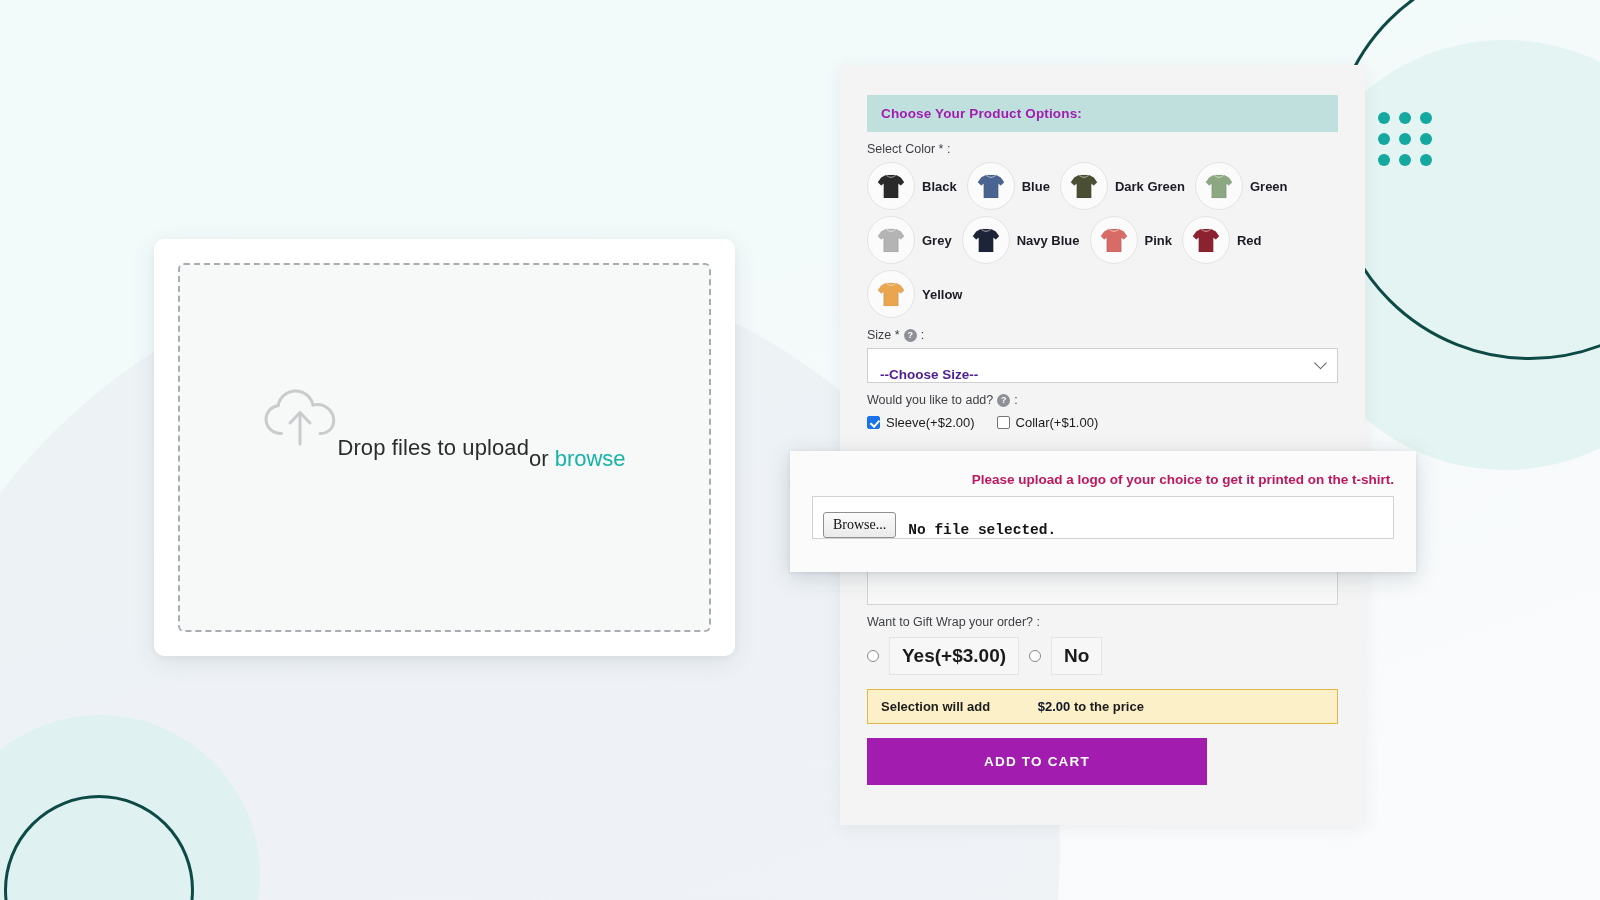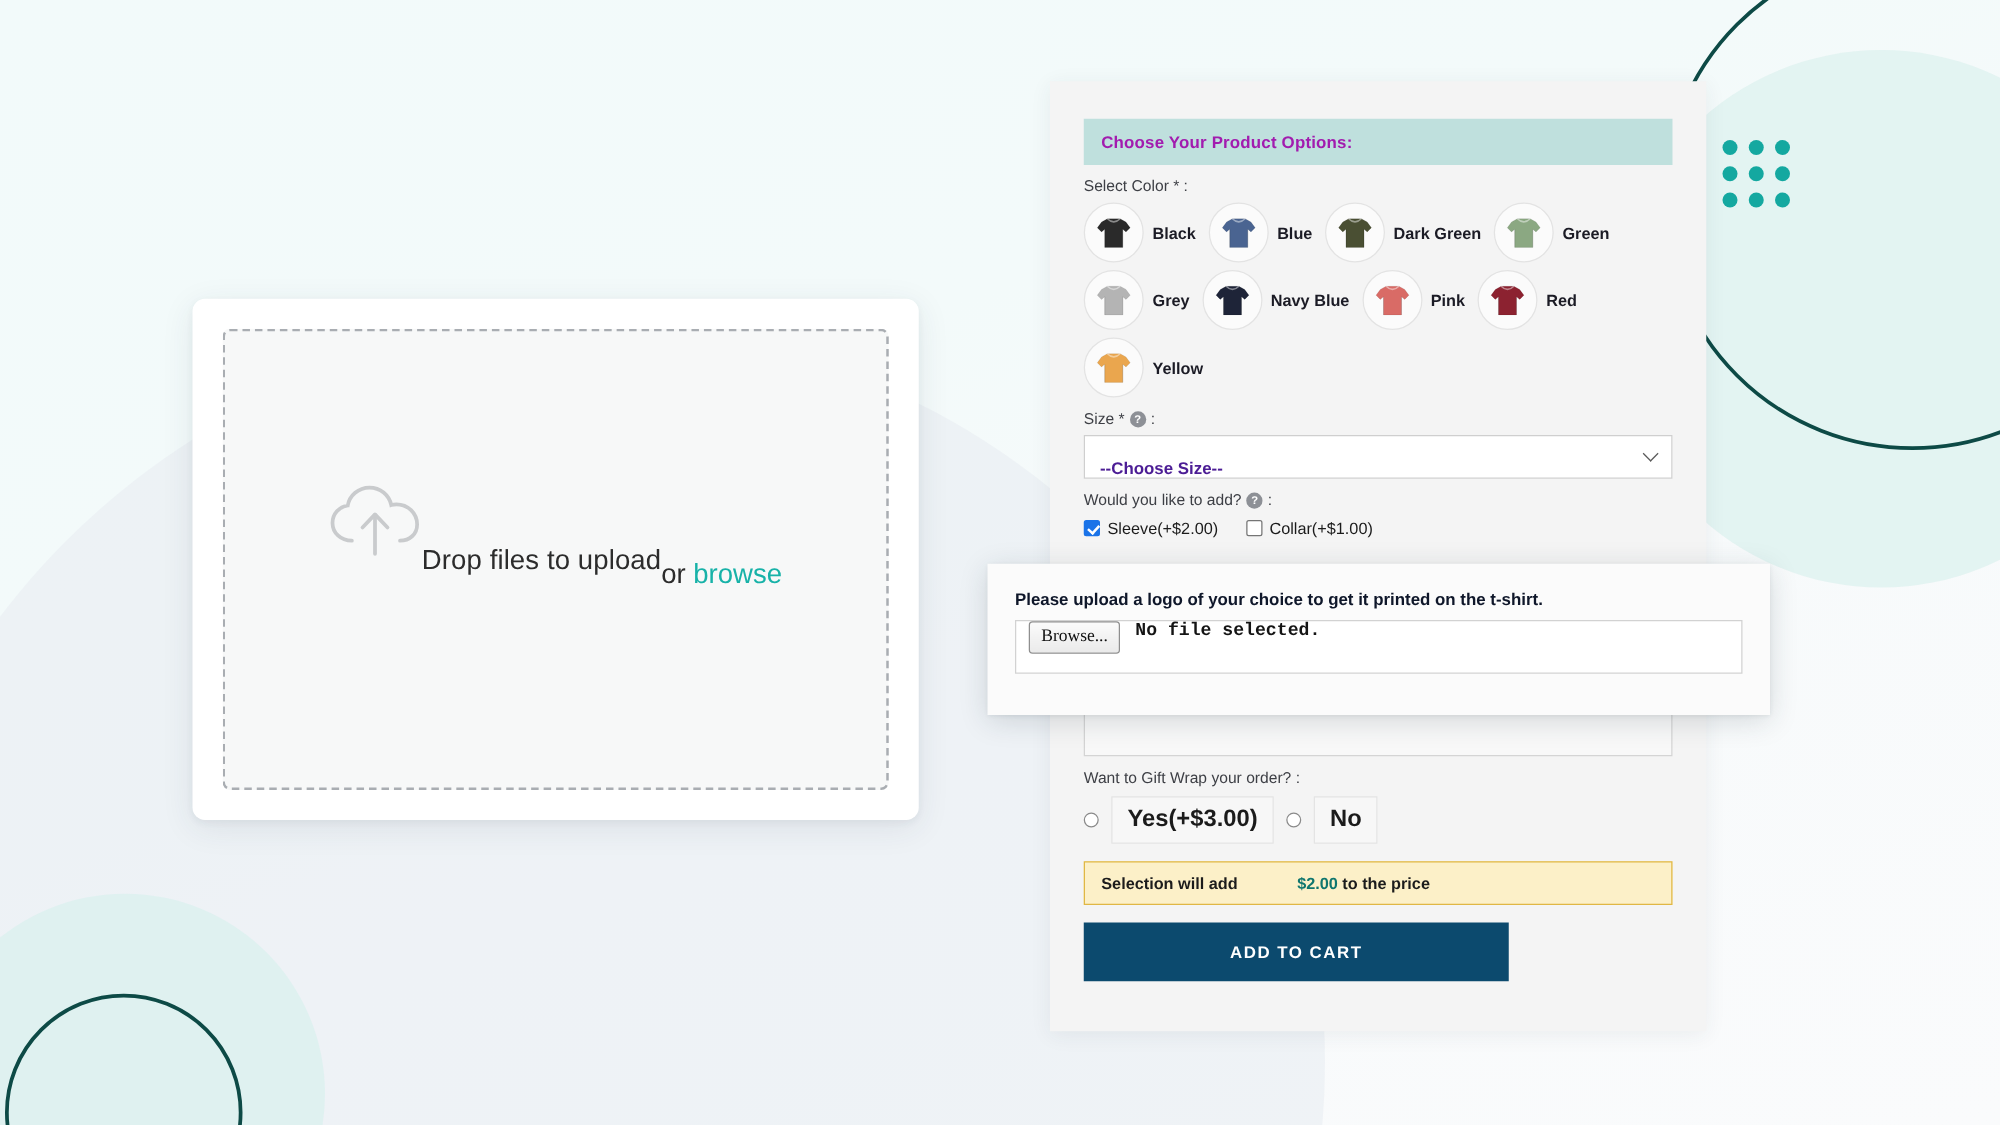--- a/index.html
+++ b/index.html
@@ -254,55 +254,56 @@
 
   .price-note {
     margin-top: 14px;
     background: #fcf0c8;
     border: 1px solid #e0b744;
     padding: 9px 13px;
     font-size: 13px;
     font-weight: 700;
     color: #1c1c1c;
   }
-  .price-note .amt { color: #0f766e; padding-left: 44px; }
+  .price-note .amt { color: #0f172a; padding-left: 44px; }
 
   .add-cart {
     margin-top: 14px;
     width: 340px;
-    background: #0c4a6e;
+    background: #a21caf;
     color: #ffffff;
     text-align: center;
     padding: 16px 0;
     font-size: 13.5px;
     font-weight: 700;
     letter-spacing: 1.2px;
   }
 
   
   .file-overlay {
     position: absolute;
     left: 790px; top: 451px;
     width: 626px; height: 121px;
     background: #fbfbfb;
     box-shadow: 0 5px 22px rgba(30,45,60,.17), 0 1px 4px rgba(30,45,60,.10);
   }
   .file-overlay-inner { padding: 21px 22px 0 22px; }
   .fo-text {
     font-size: 13.5px;
     font-weight: 700;
-    color: #0f172a;
+    color: #be185d;
     margin-bottom: 9px;
+    text-align: right;
   }
   .file-field {
     background: #fff;
     border: 1px solid #d2d2d2;
     height: 43px;
     display: flex;
-    align-items: flex-start;
+    align-items: flex-end;
     padding-left: 10px;
     gap: 12px;
   }
   .browse-btn {
     border: 1px solid #8f8f8f;
     background: linear-gradient(#fbfbfb, #eaeaea);
     border-radius: 3px;
     padding: 4px 9px;
     font-size: 14px;
     color: #101010;

